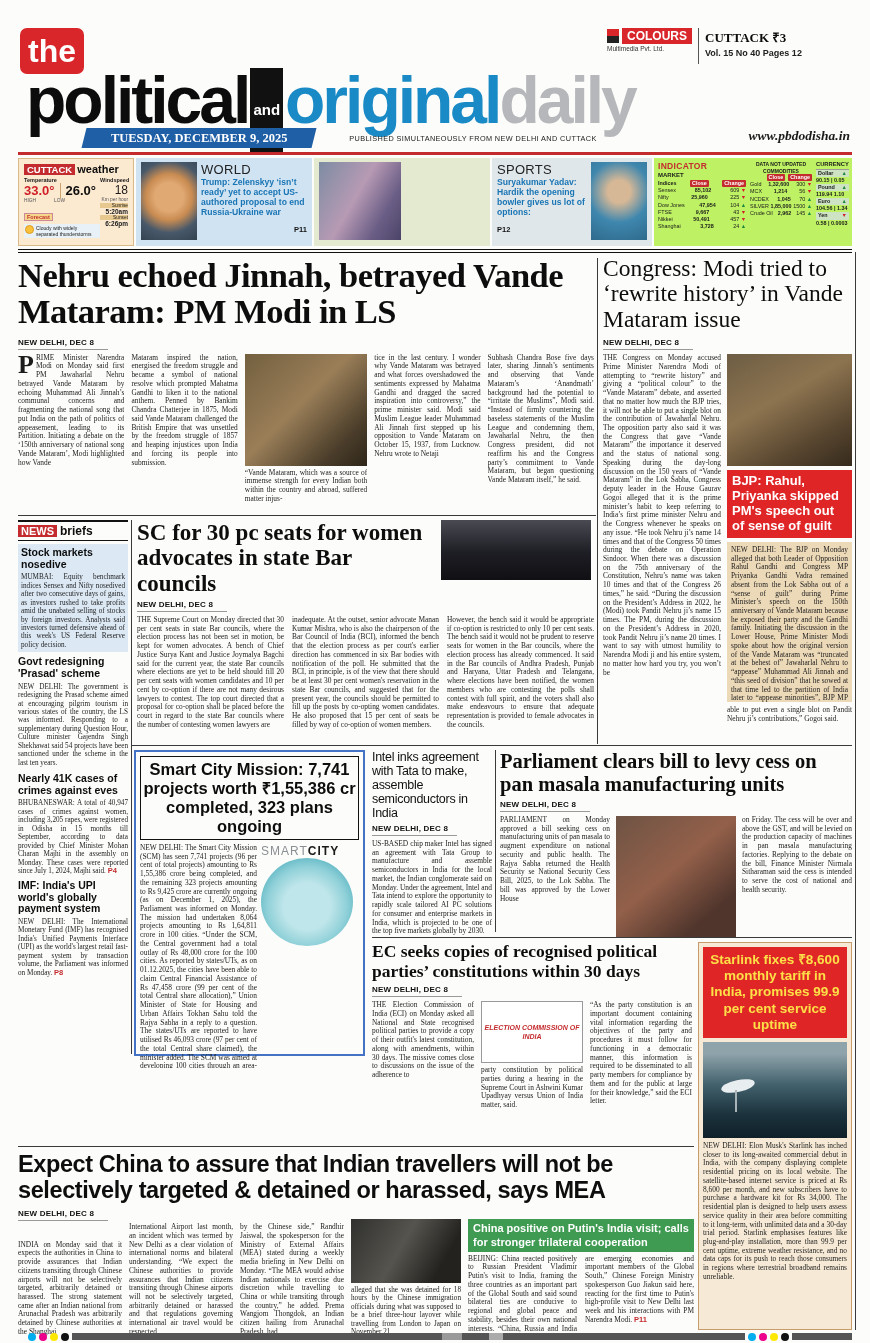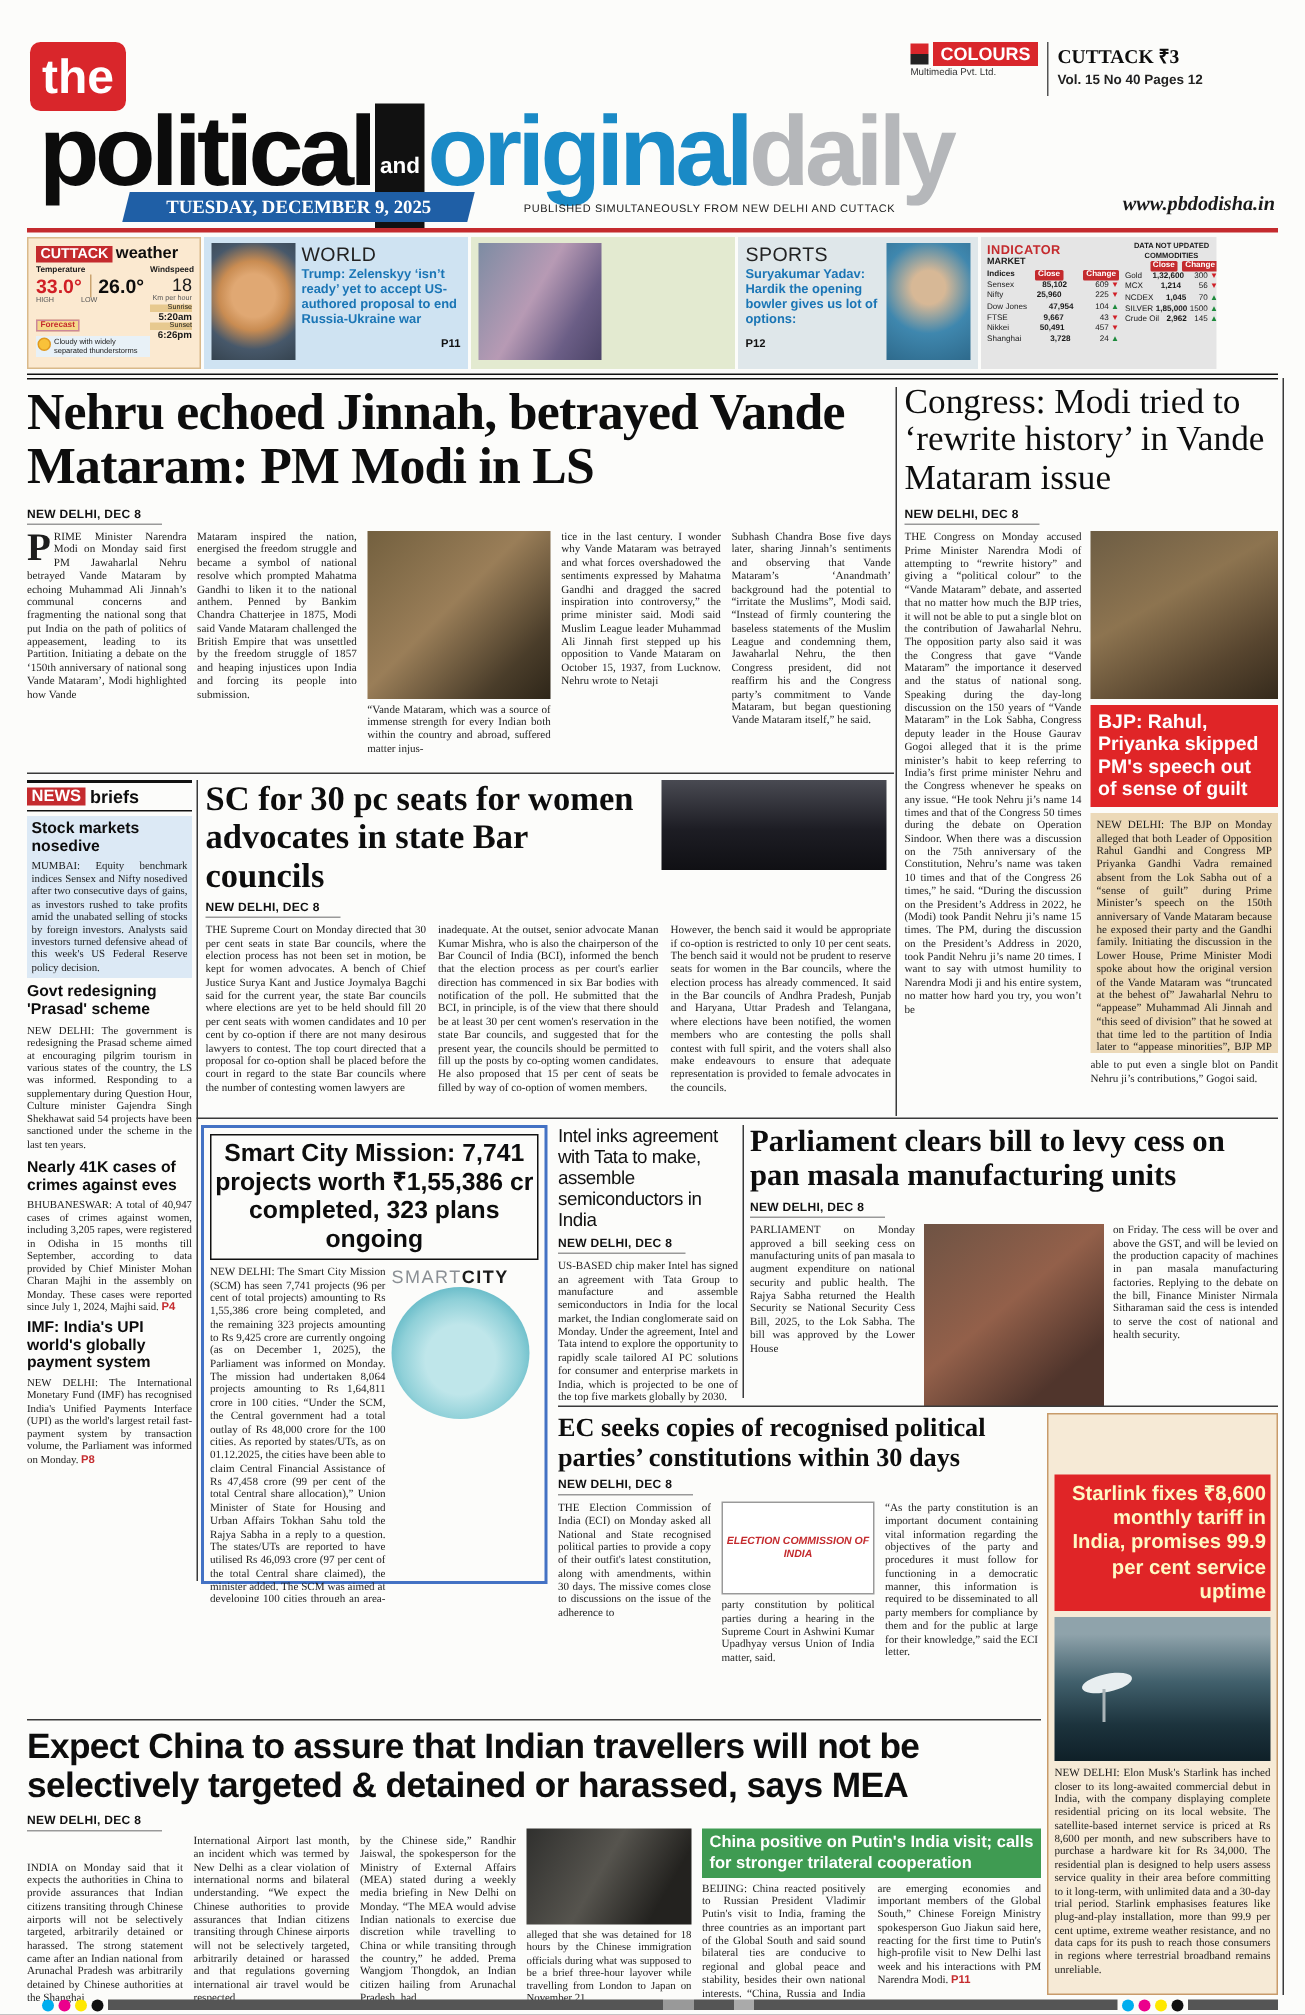--- a/index.html
+++ b/index.html
@@ -126,21 +126,21 @@
 
     <div class="teaser" style="width:160px;background:#dfe7ea;display:flex;gap:4px;">
       <div style="flex:1;">
         <div class="sec">SPORTS</div>
         <div class="txt" style="color:#1a75b5;">Suryakumar Yadav: Hardik the opening bowler gives us lot of options:</div>
         <div><span class="pgref" style="color:#111;">P12</span></div>
       </div>
       <div class="photo ph-sports" style="width:56px;height:78px;flex:none;"></div>
     </div>
 
-    <div class="teaser ind" style="width:157px;background:#e5e5e5;display:flex;gap:4px;padding:3px 4px;">
+    <div class="teaser ind" style="width:198px;background:#bef264;display:flex;gap:4px;padding:3px 4px;">
       <div style="width:88px;flex:none;">
         <span style="color:#c42b2e;font-weight:bold;font-size:8.5px;letter-spacing:.3px;">INDICATOR</span>
         <div style="font-weight:bold;font-size:6px;">MARKET</div>
         <div class="row" style="font-weight:bold;">
             <span>Indices</span>
             <span class="hd">Close</span>
             <span class="hd">Change</span>
           </div>
         <div class="row">
             <span>Sensex</span>
@@ -343,21 +343,21 @@
         <div style="border:1px solid #999;background:#fff;height:56px;display:flex;align-items:center;justify-content:center;text-align:center;padding:2px;">
           <span class="sans" style="color:#c42b2e;font-weight:bold;font-size:7px;font-style:italic;line-height:1.3;">ELECTION  COMMISSION OF INDIA</span>
         </div>
         <div class="bodytext" style="flex:1;">party constitution by political parties during a hearing in the Supreme Court in Ashwini Kumar Upadhyay versus Union of India matter, said.</div>
       </div>
       <div class="bodytext" style="flex:1;">“As the party constitution is an important document containing vital information regarding the objectives of the party and procedures it must follow for functioning in a democratic manner, this information is required to be disseminated to all party members for compliance by them and for the public at large for their knowledge,” said the ECI letter.</div>
     </div>
   </div>
 
   <div class="abs" style="left:698px;top:942px;width:154px;height:388px;background:#f6ead6;border:1px solid #c89b6a;box-sizing:border-box;padding:4px;">
-    <div class="sans" style="background:#e02527;color:#fef9c3;font-weight:bold;font-size:13.5px;line-height:1.2;text-align:right;padding:5px 3px;margin-top:36px;">Starlink fixes ₹8,600 monthly tariff in India, promises 99.9 per cent service uptime</div>
+    <div class="sans" style="background:#e02527;color:#fde047;font-weight:bold;font-size:13.5px;line-height:1.2;text-align:center;padding:5px 3px;">Starlink fixes ₹8,600 monthly tariff in India, promises 99.9 per cent service uptime</div>
     <div class="photo ph-star" style="height:96px;margin:4px 0;">
       <span style="position:absolute;left:18px;top:38px;width:34px;height:12px;background:#e8eef0;border-radius:50%;transform:rotate(-12deg);"></span>
       <span style="position:absolute;left:32px;top:48px;width:2px;height:22px;background:#aab4b8;"></span>
     </div>
     <div class="bodytext" style="height:208px;">NEW DELHI: Elon Musk's Starlink has inched closer to its long-awaited commercial debut in India, with the company displaying complete residential pricing on its local website. The satellite-based internet service is priced at Rs 8,600 per month, and new subscribers have to purchase a hardware kit for Rs 34,000. The residential plan is designed to help users assess service quality in their area before committing to it long-term, with unlimited data and a 30-day trial period. Starlink emphasises features like plug-and-play installation, more than 99.9 per cent uptime, extreme weather resistance, and no data caps for its push to reach those consumers in regions where terrestrial broadband remains unreliable.</div>
   </div>
 
   <div class="abs divider" style="left:18px;top:1146px;width:676px;height:1px;"></div>
 
   <div class="abs" style="left:18px;top:1152px;width:676px;">

